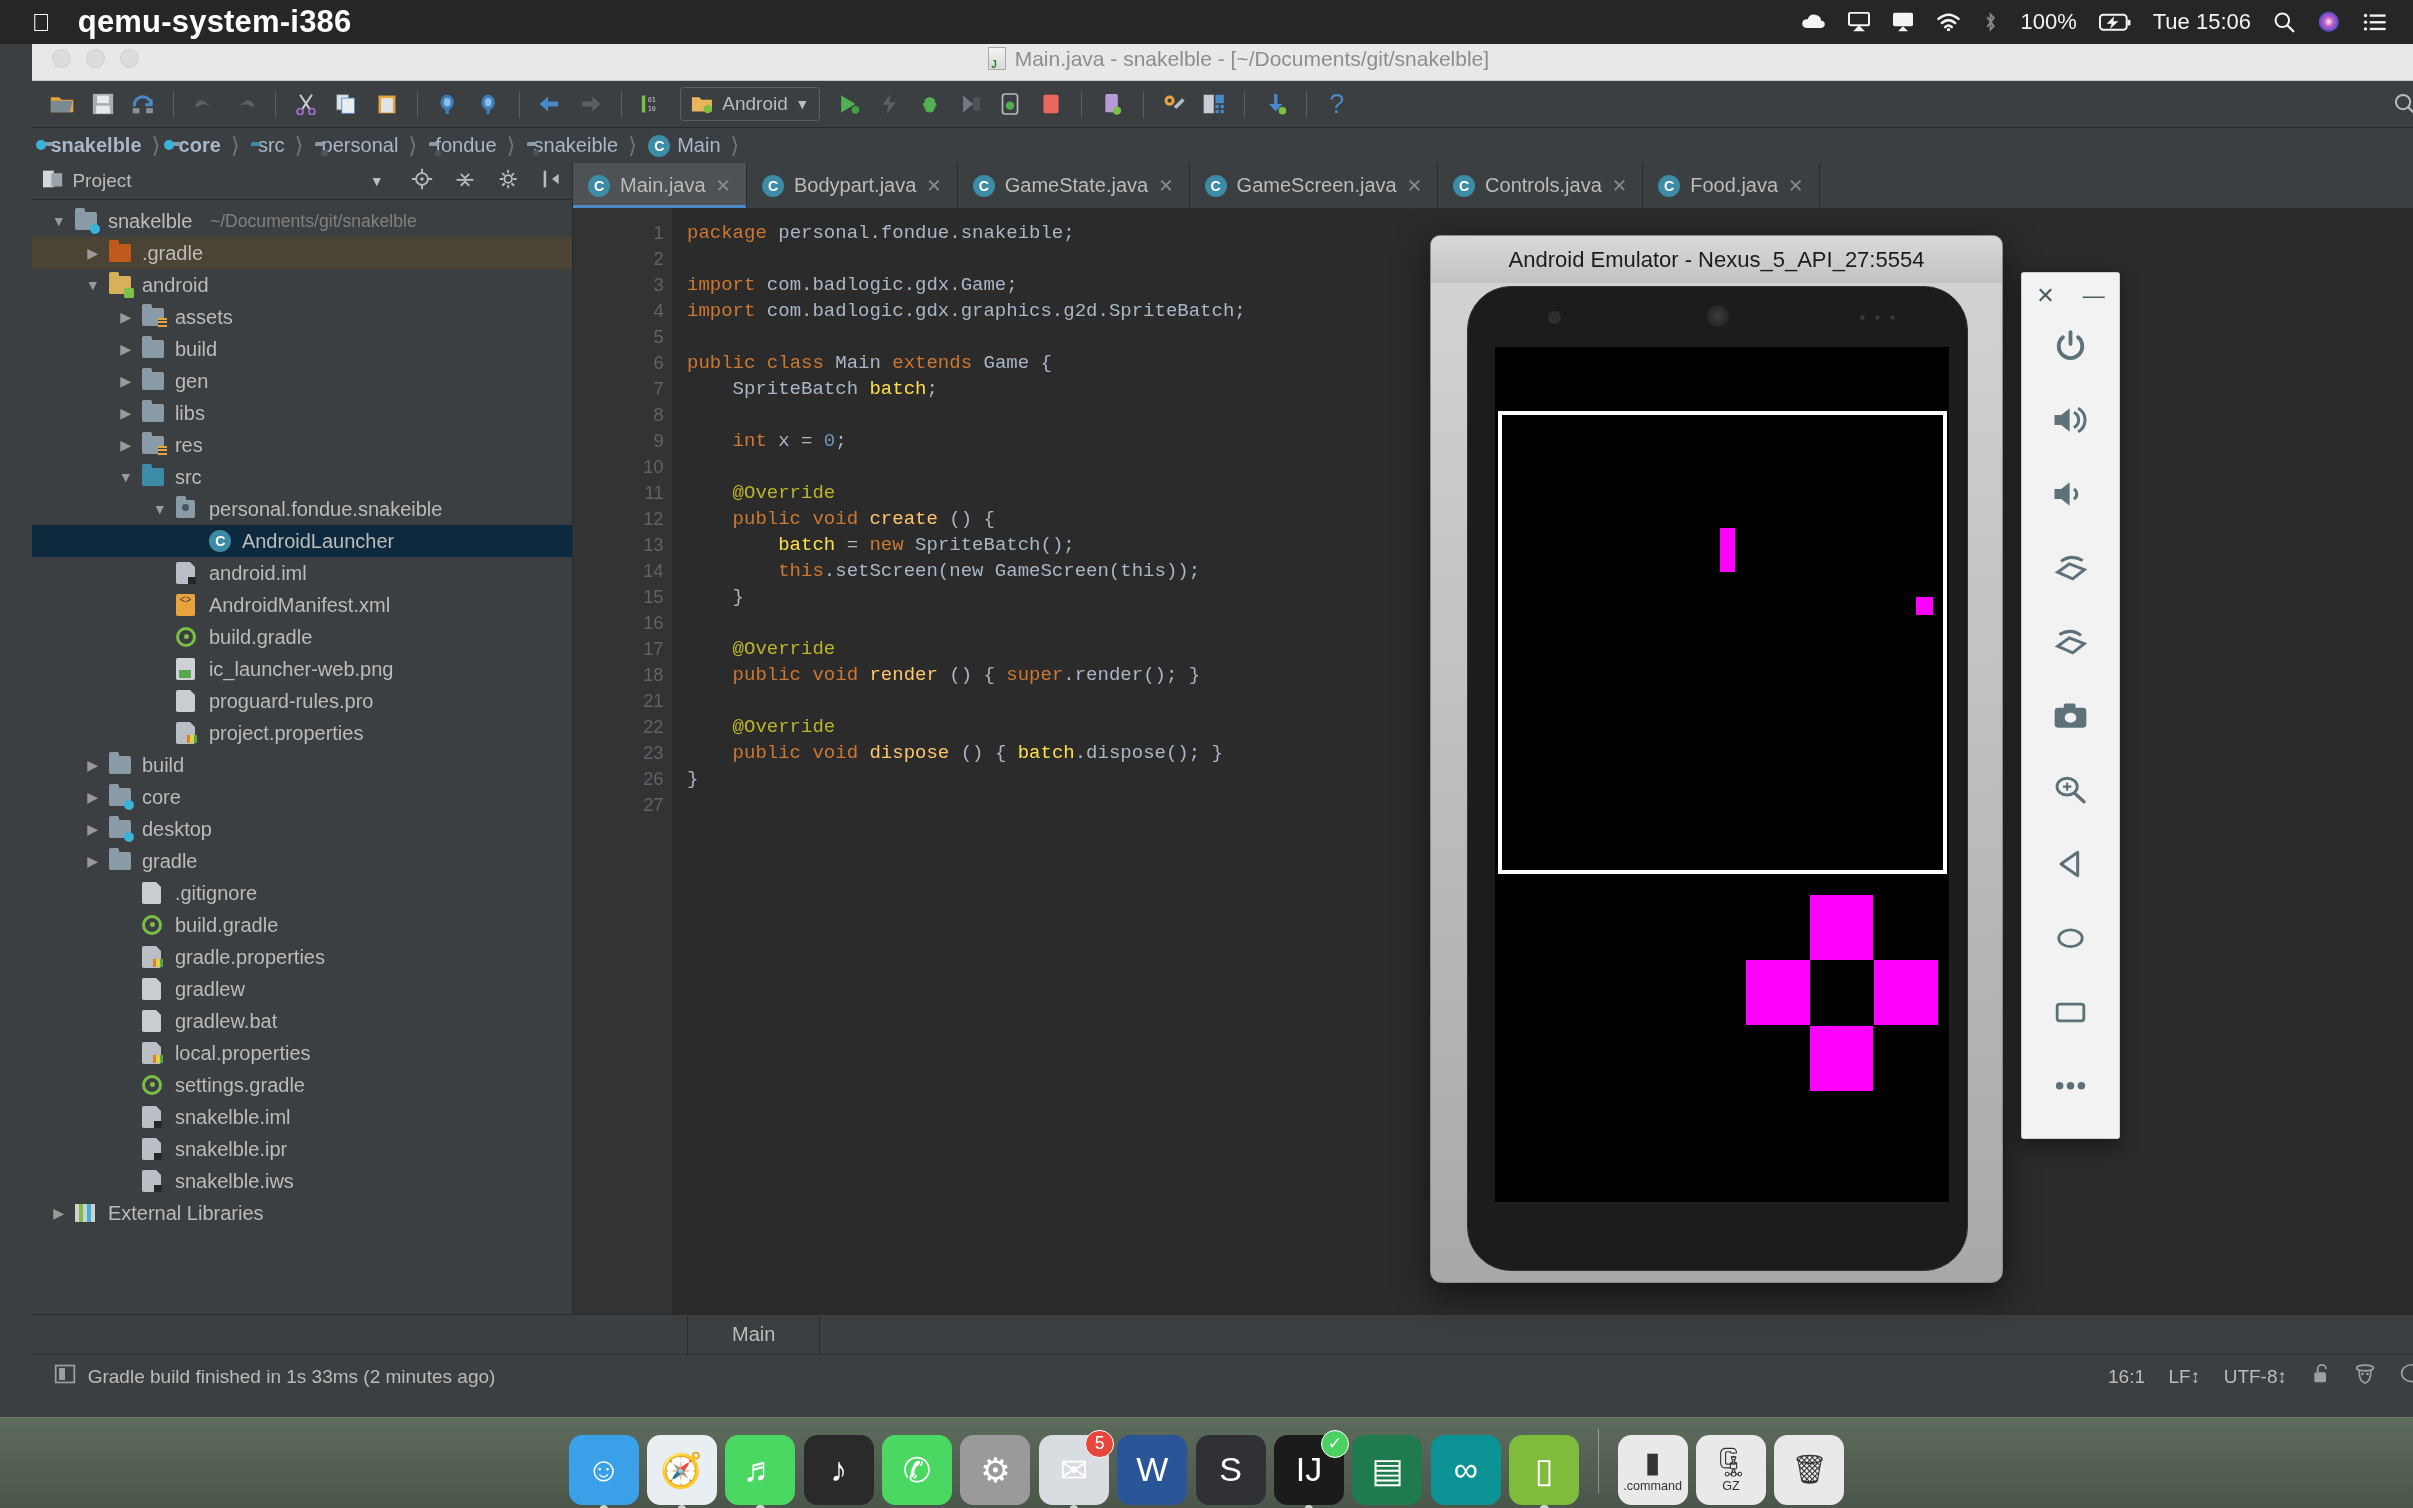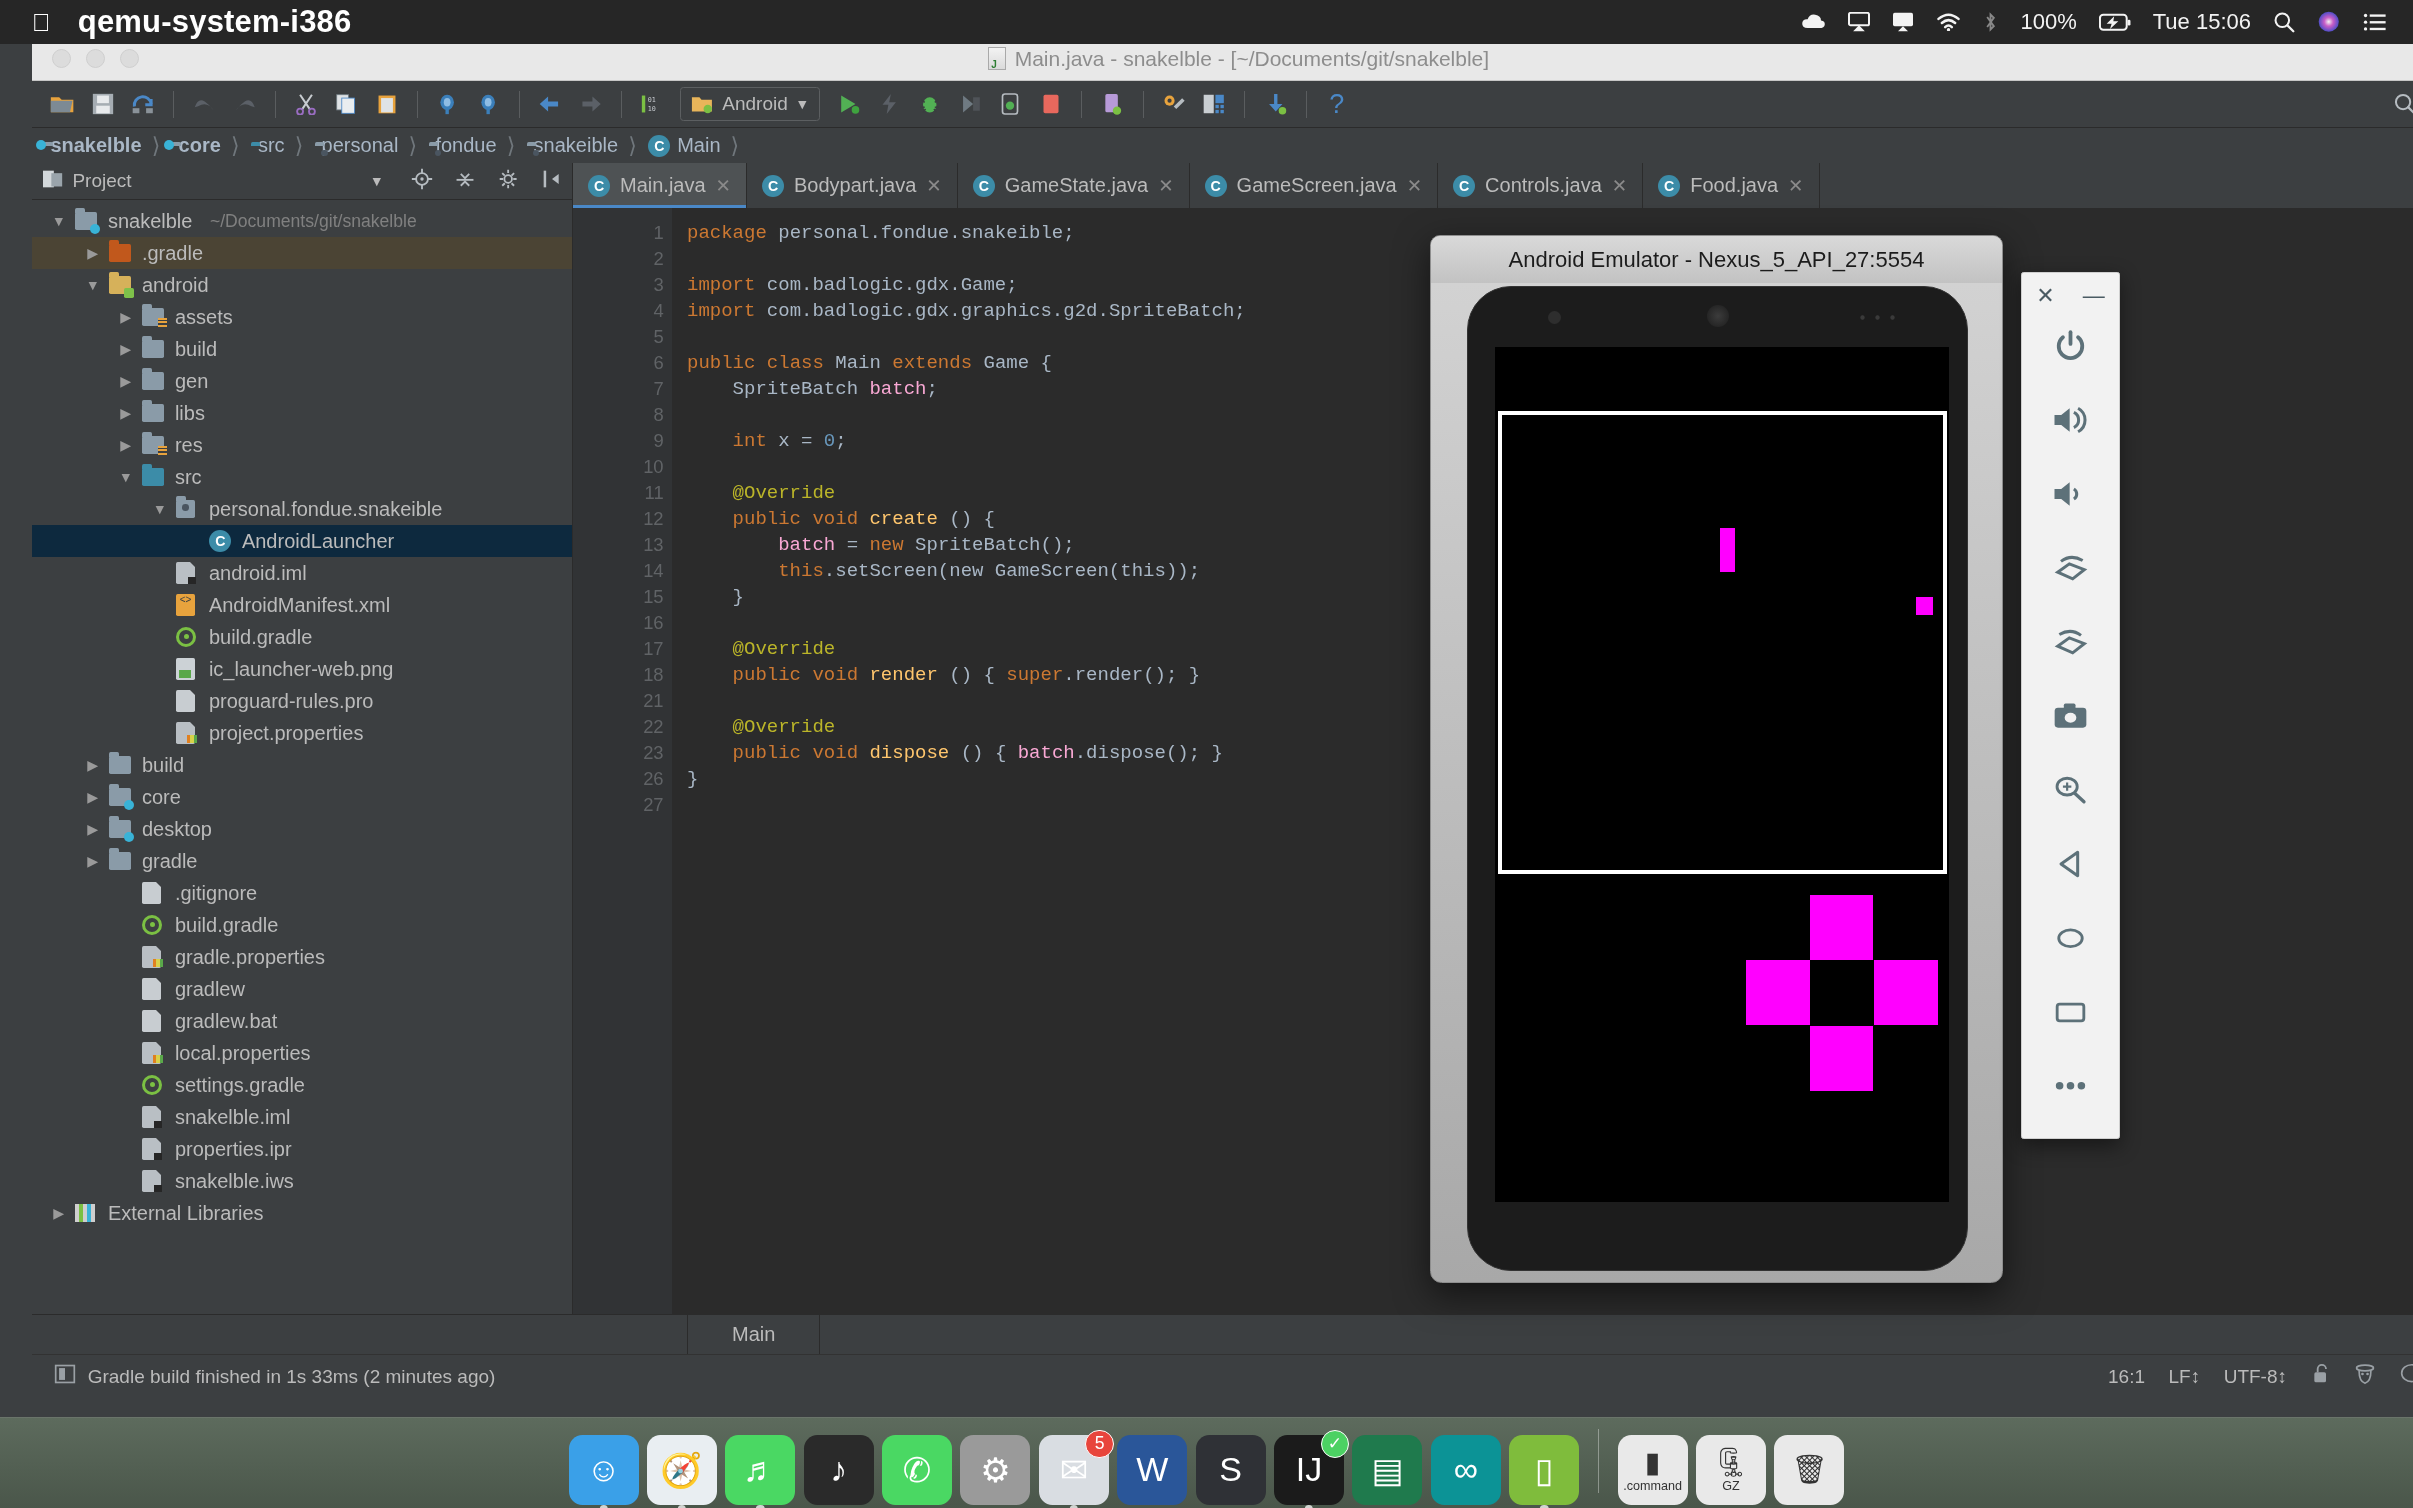--- a/index.html
+++ b/index.html
@@ -114,21 +114,21 @@
   }
   .tab.active { background: #4e5254; }
   .tab.active::after { content:""; position:absolute; left:0; right:0; bottom:0; height:3.4px; background:#4a88c7; }
   .tab .x { color: #8a8a8a; font-size: 18.4px; }
   .codearea { flex: 1; display: flex; background: #2b2b2b; overflow: hidden; position: relative; }
   .gutter { width: 99px; background: #313335; color: #606366; font-size: 18.4px; text-align: right;
             padding-top: 11.7px; padding-right: 8.4px; line-height: 26px; flex: 0 0 auto; position: relative; }
   .code { flex: 1; padding-top: 11.7px; padding-left: 15px; font-family: "Liberation Mono", monospace;
           font-size: 19px; line-height: 26px; color: #a9b7c6; white-space: pre; }
   .kw { color: #cc7832; } .num { color: #6897bb; }
-  .ann { color: #bbb529; } .fn { color: #ffc66d; } .fld { color: #f9a8d4; }
+  .ann { color: #bbb529; } .fn { color: #ffc66d; } .fld { color: #fde047; }
   .rightgutter { position: absolute; right: 0; top: 0; width: 23.5px; height: 100%; background: #3c3f41; }
   .rg-mark { position: absolute; right: 3.4px; width: 15px; height: 4.2px; }
 
   .ij-statusline { height: 40px; background: #3c3f41; display: flex; align-items: center; border-top: 0.8px solid #2b2b2b; }
   .runtab { margin-left: 655px; padding: 0 44px; height: 100%; display: flex; align-items: center;
             background: #3c3f41; color: #bbbbbb; font-size: 20px; border-left: 0.8px solid #2b2b2b; border-right: 0.8px solid #2b2b2b; }
   .ij-status {
     height: 44px; background: #3c3f41; display: flex; align-items: center;
     padding: 0 22px; color: #bbbbbb; font-size: 19px; gap: 11.7px; border-top: 0.8px solid #323232;
   }
@@ -817,21 +817,21 @@
                 <span class="file iml"></span>
               </span>
               <span>snakelble.iml</span>
             </div>
             <div class="trow">
               <span style="width:77px;flex:0 0 auto"></span>
               <span class="tw"></span>
               <span style="display:flex;align-items:center;width:25px">
                 <span class="file iml"></span>
               </span>
-              <span>properties.ipr</span>
+              <span>snakelble.ipr</span>
             </div>
             <div class="trow">
               <span style="width:77px;flex:0 0 auto"></span>
               <span class="tw"></span>
               <span style="display:flex;align-items:center;width:25px">
                 <span class="file iml"></span>
               </span>
               <span>snakelble.iws</span>
             </div>
             <div class="trow">

